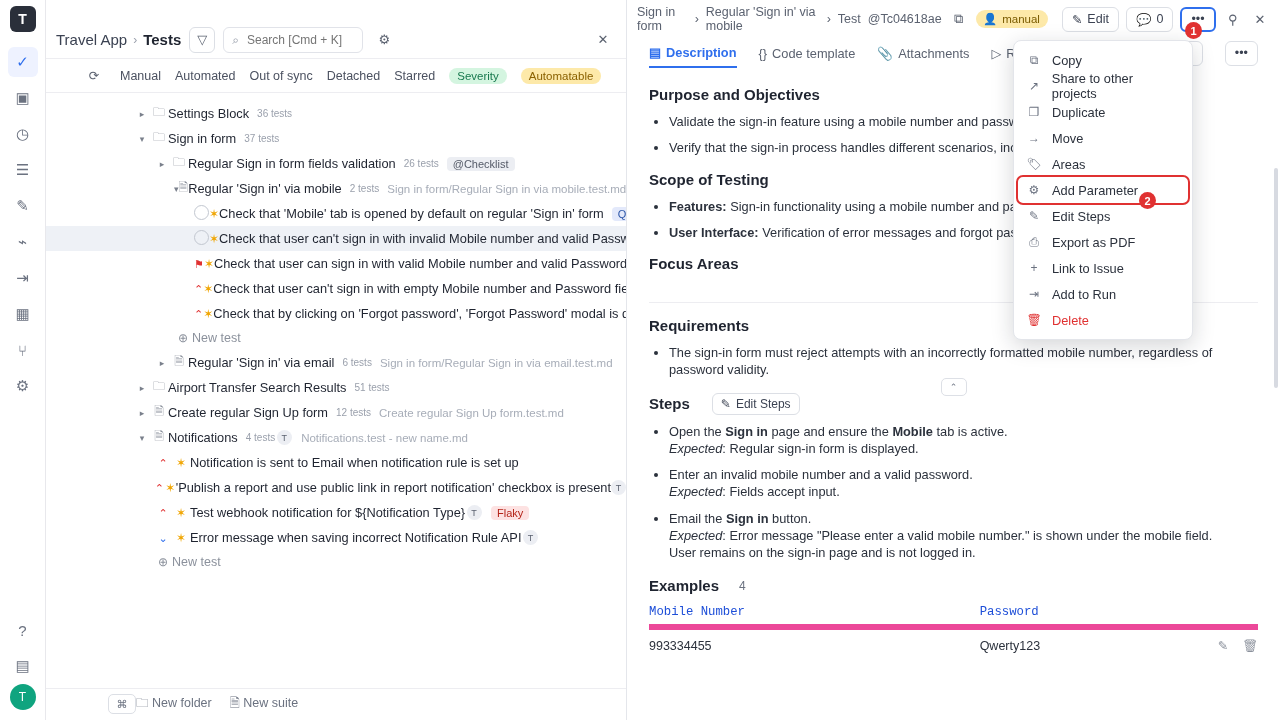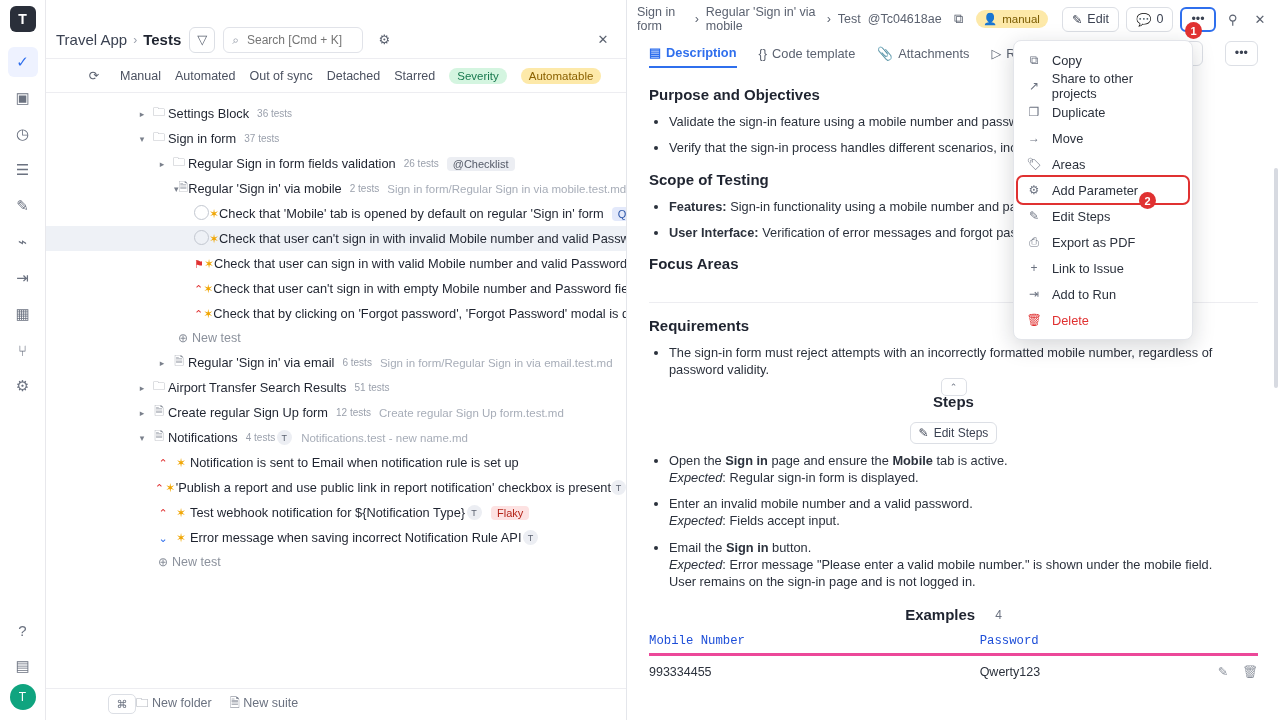--- a/index.html
+++ b/index.html
@@ -115,29 +115,29 @@
   ul.bul { margin:0 0 6px 0; padding-left:20px; }
   ul.bul li { margin-bottom:9px; line-height:1.35; font-size:12.8px; color:#2b313c; }
   .b { font-weight:bold; }
   .i { font-style:italic; }
   .collapse {
     position:absolute; left:50%; transform:translateX(-50%); top:310px;
     width:26px; height:18px; border:1px solid #dde0e6; border-radius:5px; background:#fff;
     display:flex; align-items:center; justify-content:center; color:#6b7280; font-size:9px;
   }
   .divline { border-top:1px solid #ededf1; margin:2px 0 0 0; }
-  .steps-h { display:flex; align-items:center; gap:12px; margin:14px 0 8px;flex-direction:column; }
+  .steps-h { display:flex; align-items:center; gap:22px; margin:14px 0 8px; }
   .editsteps { height:22px; border:1px solid #dcdfe5; border-radius:6px; display:inline-flex; align-items:center;
                gap:5px; padding:0 8px; font-size:12px; color:#3b4252; cursor:pointer; }
-  .exh { display:flex; align-items:center; gap:20px; margin:16px 0 6px;justify-content:center; }
+  .exh { display:flex; align-items:center; gap:20px; margin:16px 0 6px; }
   .excount { color:#6b7280; font-size:12px; }
   table.ex { width:100%; border-collapse:collapse; font-size:12.5px; }
   table.ex th { text-align:left; font-weight:normal; color:#1d4ed8; padding:5px 0; font-size:12.3px;
                 font-family:"Liberation Mono", monospace;margin-top:47px; }
-  table.ex td { padding:8px 0; border-top:3px solid #ec4899; color:#2b313c; }
+  table.ex td { padding:8px 0; border-top:6px solid #ec4899; color:#2b313c; }
   table.ex td.act { text-align:right; color:#8b919c; width:70px; }
   .scroll { position:absolute; right:2px; top:100px; width:4px; height:220px; border-radius:2px; background:#d7dae1; }
 
   
   .menu {
     position:absolute; left:1013px; top:40px; width:180px; background:#fff;
     border:1px solid #e3e5ea; border-radius:8px; box-shadow:0 6px 22px rgba(20,25,40,.18);
     padding:6px 0; z-index:40;
   }
   .mi { display:flex; align-items:center; gap:10px; height:26px; padding:0 12px; font-size:12.8px; color:#2b313c; cursor:pointer; }

